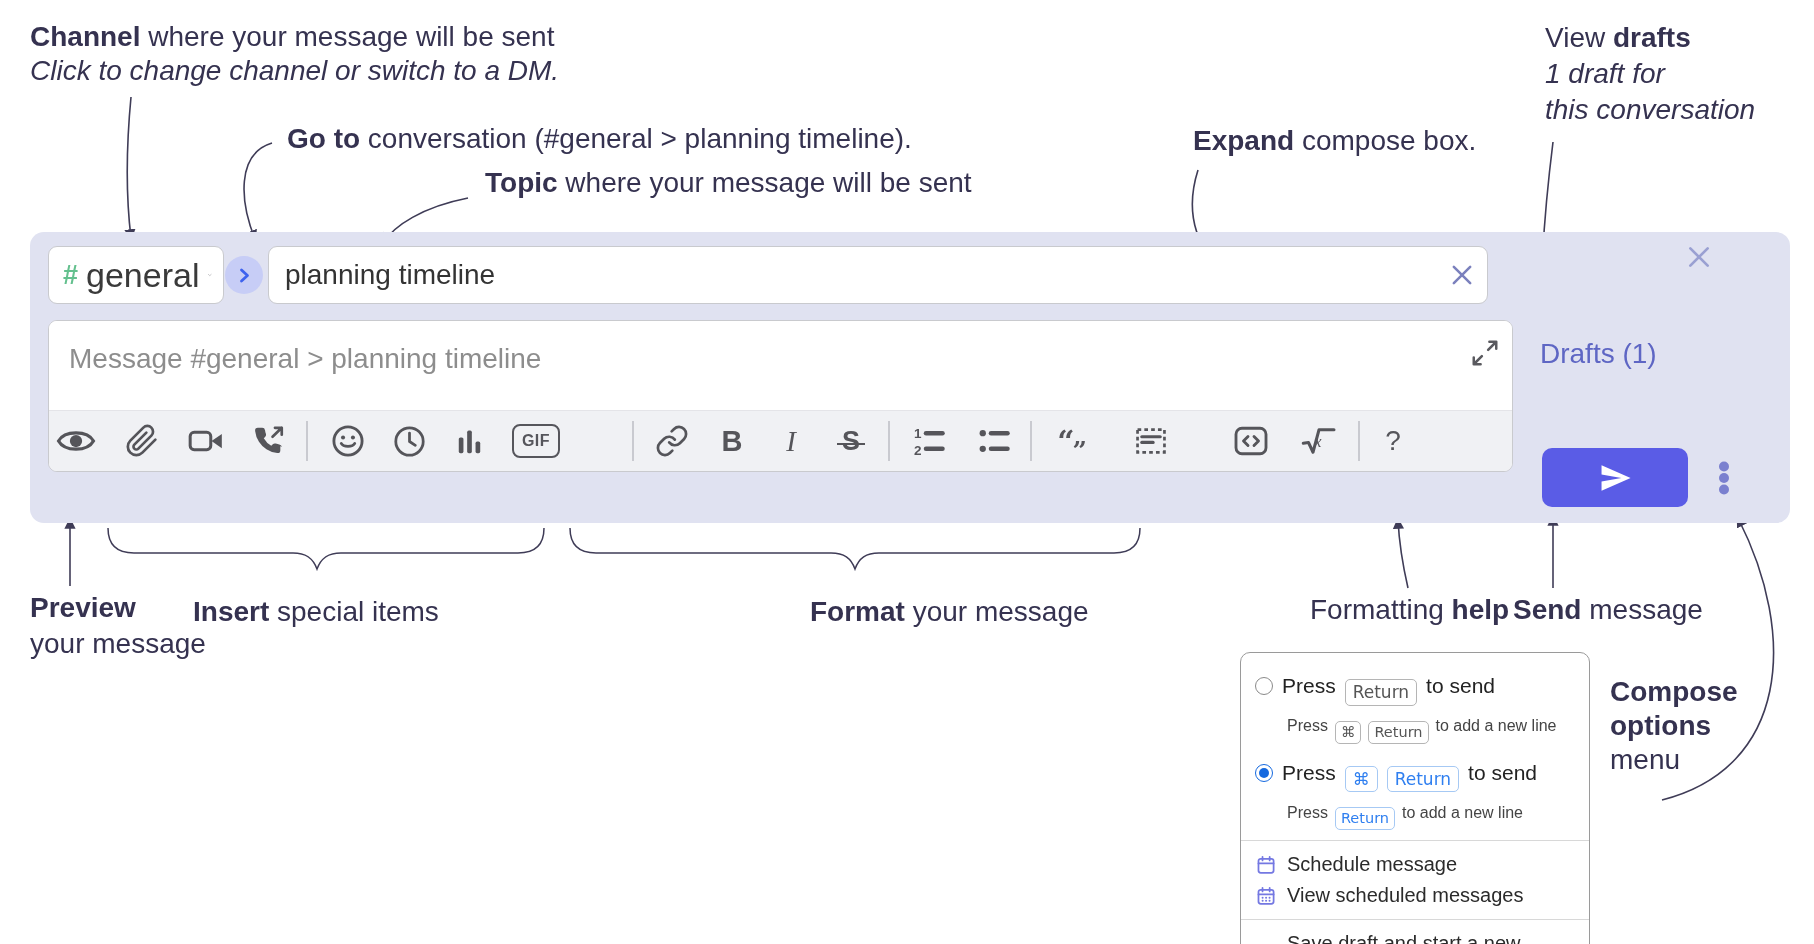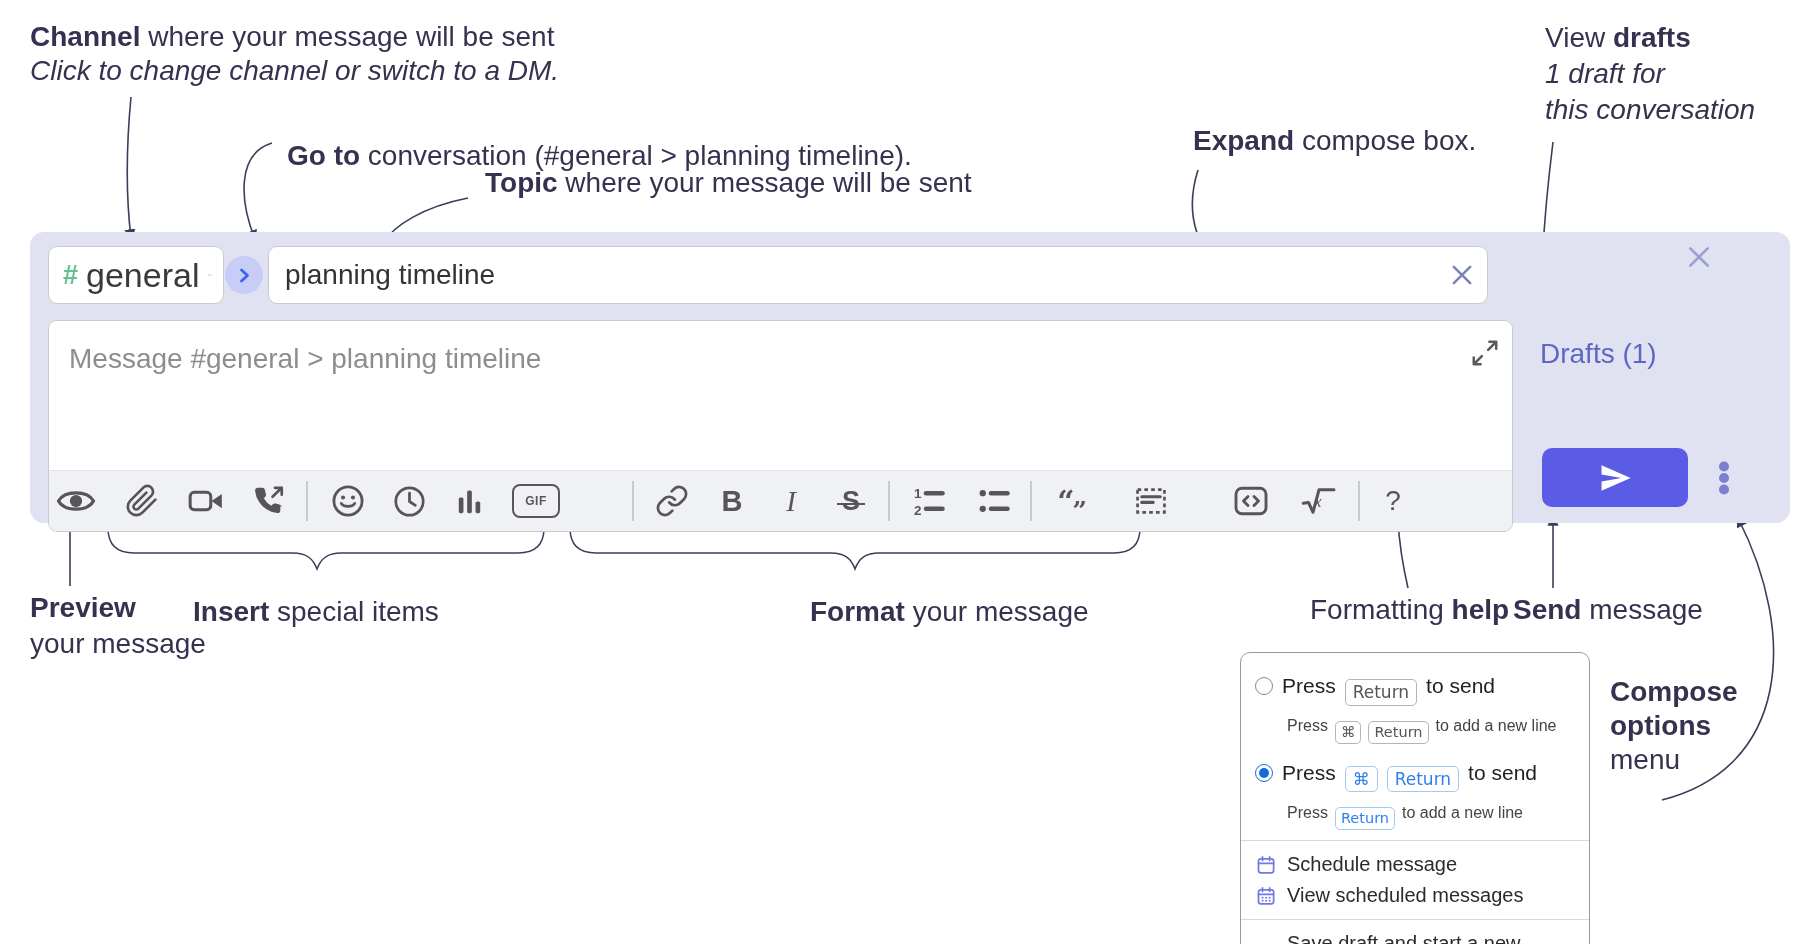--- a/index.html
+++ b/index.html
@@ -19,39 +19,39 @@
   .channame{font-size:34px;color:#3a3a3a;flex:1;}
   .gotobtn{position:absolute;left:195px;top:24px;width:38px;height:38px;border-radius:50%;
            background:#c7cdf6;border:none;display:flex;align-items:center;justify-content:center;cursor:pointer;padding:0;}
   .topicwrap{position:absolute;left:238px;top:14px;width:1220px;height:58px;background:#ffffff;
              border:1px solid #c9cace;border-radius:9px;box-sizing:border-box;}
   .topicwrap input{position:absolute;left:0;top:0;width:100%;height:100%;border:none;outline:none;
              background:transparent;font-family:"Liberation Sans",sans-serif;font-size:28px;color:#333;
              padding:0 60px 0 16px;box-sizing:border-box;}
   .topicclear{position:absolute;right:10px;top:14px;width:30px;height:30px;border:none;background:transparent;cursor:pointer;padding:0;}
   .closebtn{position:absolute;left:1651px;top:8px;width:36px;height:36px;border:none;background:transparent;cursor:pointer;padding:0;}
-  .panel{position:absolute;left:18px;top:88px;width:1465px;height:212px;background:#fff;
+  .panel{position:absolute;left:18px;top:88px;width:1465px;height:152px;background:#fff;
          border:1px solid #c9cace;border-radius:9px;box-sizing:border-box;overflow:hidden;}
   .panel textarea{position:absolute;left:0;top:0;width:100%;height:126px;border:none;outline:none;resize:none;
          font-family:"Liberation Sans",sans-serif;font-size:28px;color:#333;padding:22px 60px 0 20px;box-sizing:border-box;}
   .panel textarea::placeholder{color:#8d8d8d;}
   .expandbtn{position:absolute;right:10px;top:16px;width:34px;height:34px;border:none;background:transparent;cursor:pointer;padding:0;}
   .toolbar{position:absolute;left:0;right:0;bottom:0;height:60px;background:#f0f1f4;border-top:1px solid #e4e4e8;}
   .tbtn{position:absolute;top:8px;width:44px;height:44px;border:none;background:transparent;cursor:pointer;
         display:flex;align-items:center;justify-content:center;padding:0;color:#55555a;}
   .tdiv{position:absolute;top:10px;width:2px;height:40px;background:#c9cad0;}
   .glyphB{font-weight:bold;font-size:29px;color:#55555a;font-family:"Liberation Sans",sans-serif;}
   .glyphI{font-style:italic;font-size:29px;color:#55555a;font-family:"Liberation Serif",serif;}
   .glyphS{position:relative;font-weight:bold;font-size:27px;color:#55555a;}
   .glyphS::after{content:"";position:absolute;left:-5px;right:-5px;top:55%;height:2.5px;background:#55555a;}
   .glyphQ{font-family:"DejaVu Serif",serif;font-weight:bold;font-size:30px;color:#55555a;letter-spacing:-2px;}
   .glyphQ .q2{display:inline-block;transform:translateY(7px);font-size:25px;}
   .glyphHelp{font-size:28px;color:#55555a;}
   .gifbox{border:2.5px solid #56565c;border-radius:8px;width:44px;height:30px;display:flex;align-items:center;justify-content:center;
-          font-size:12px;font-weight:bold;letter-spacing:0.5px;color:#56565c;}
+          font-size:16px;font-weight:bold;letter-spacing:0.5px;color:#56565c;}
   .mathx{position:absolute;left:17px;top:13px;font-family:"Liberation Serif",serif;font-style:italic;font-size:17px;color:#55555a;}
   .drafts{position:absolute;left:1510px;top:106px;font-size:28px;color:#5e66c4;text-decoration:none;cursor:pointer;}
   .sendbtn{position:absolute;left:1512px;top:216px;width:146px;height:59px;background:#5a5ce6;border:none;
            border-radius:10px;display:flex;align-items:center;justify-content:center;cursor:pointer;}
   .optsbtn{position:absolute;left:1677px;top:229px;width:34px;height:34px;border:none;background:transparent;cursor:pointer;padding:0;}
   
   .popup{position:absolute;left:1240px;top:652px;width:350px;background:#fff;border:1.5px solid #9a9a9a;
          border-radius:10px;box-sizing:border-box;padding:10px 12px;z-index:5;}
   .optrow{display:flex;align-items:center;gap:9px;margin:4px 0 2px 2px;font-size:21px;color:#222;}
   .subrow{display:flex;align-items:center;gap:7px;margin:3px 0 10px 34px;font-size:16px;color:#444;}
@@ -91,21 +91,21 @@
     <g stroke="#3f3c57" stroke-width="1.5" fill="none">
       <path d="M108 528 C108 545 117 553 134 553 L293 553 C306 553 313 558 317 569 C321 558 328 553 341 553 L518 553 C535 553 544 545 544 528"></path>
       <path d="M570 528 C570 545 579 553 596 553 L831 553 C844 553 851 558 855 569 C859 558 866 553 879 553 L1114 553 C1131 553 1140 545 1140 528"></path>
     </g>
   </svg>
 
   <div class="ann" style="left:30px;top:20px;">
     <div><span class="b">Channel</span><span> where your message will be sent</span></div>
     <div class="it">Click to change channel or switch to a DM.</div>
   </div>
-  <div class="ann" style="left:287px;top:139px;">
+  <div class="ann" style="left:287px;top:122px;">
     <span class="b">Go to</span><span> conversation (#general &gt; planning timeline).</span>
   </div>
   <div class="ann" style="left:1193px;top:124px;">
     <span class="b">Expand</span><span> compose box.</span>
   </div>
   <div class="ann" style="left:485px;top:166px;">
     <span class="b">Topic</span><span> where your message will be sent</span>
   </div>
   <div class="ann" style="left:1545px;top:20px;line-height:36px;">
     <div><span>View </span><span class="b">drafts</span></div>

